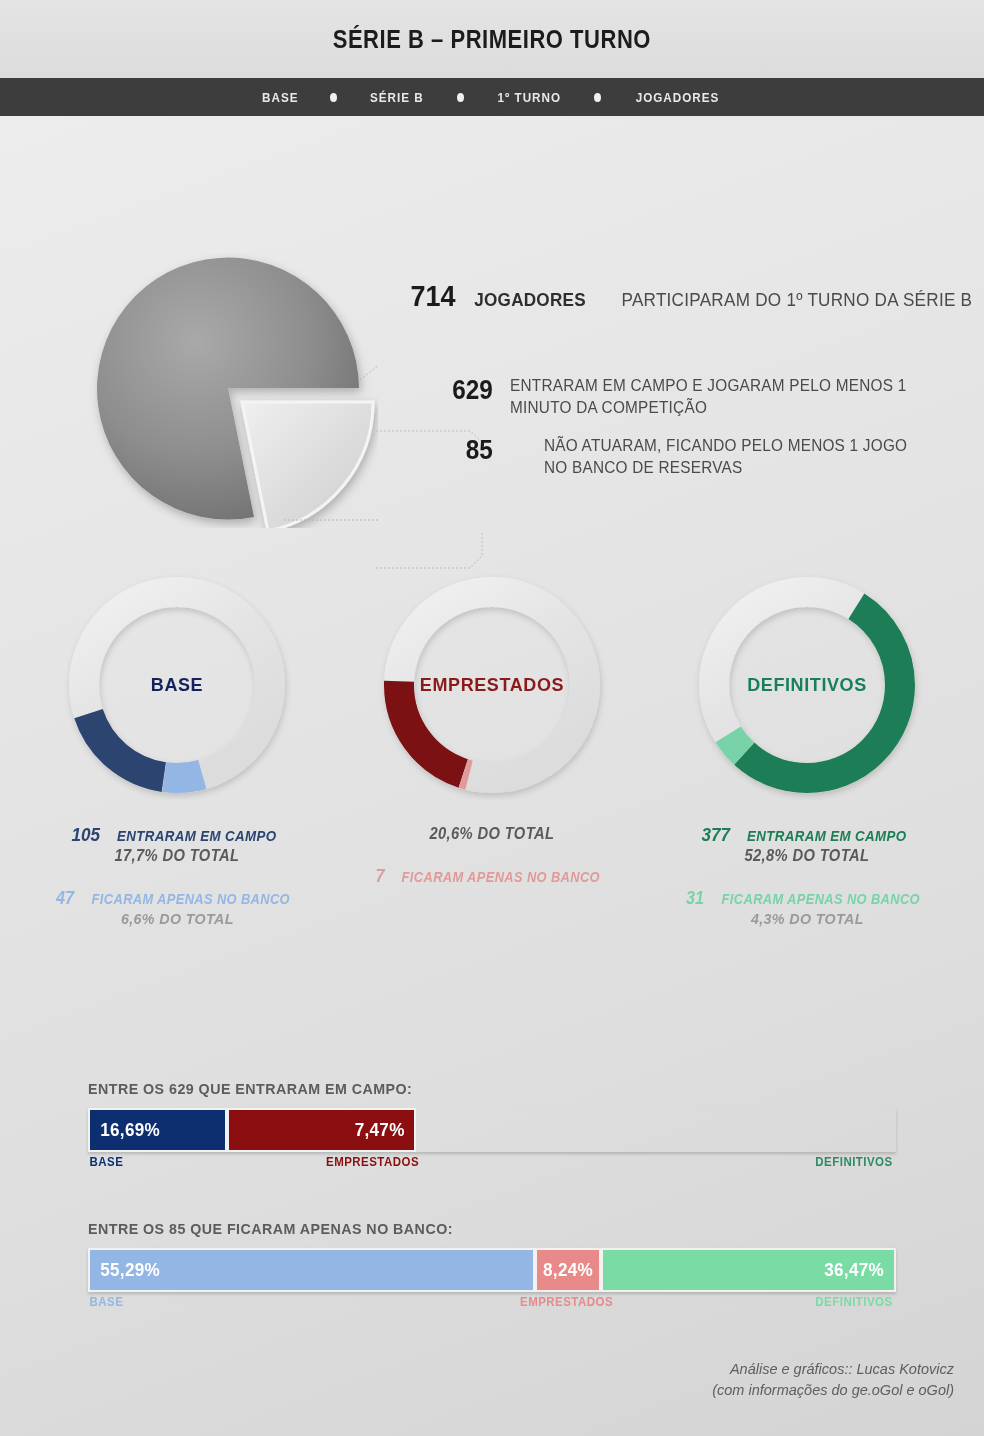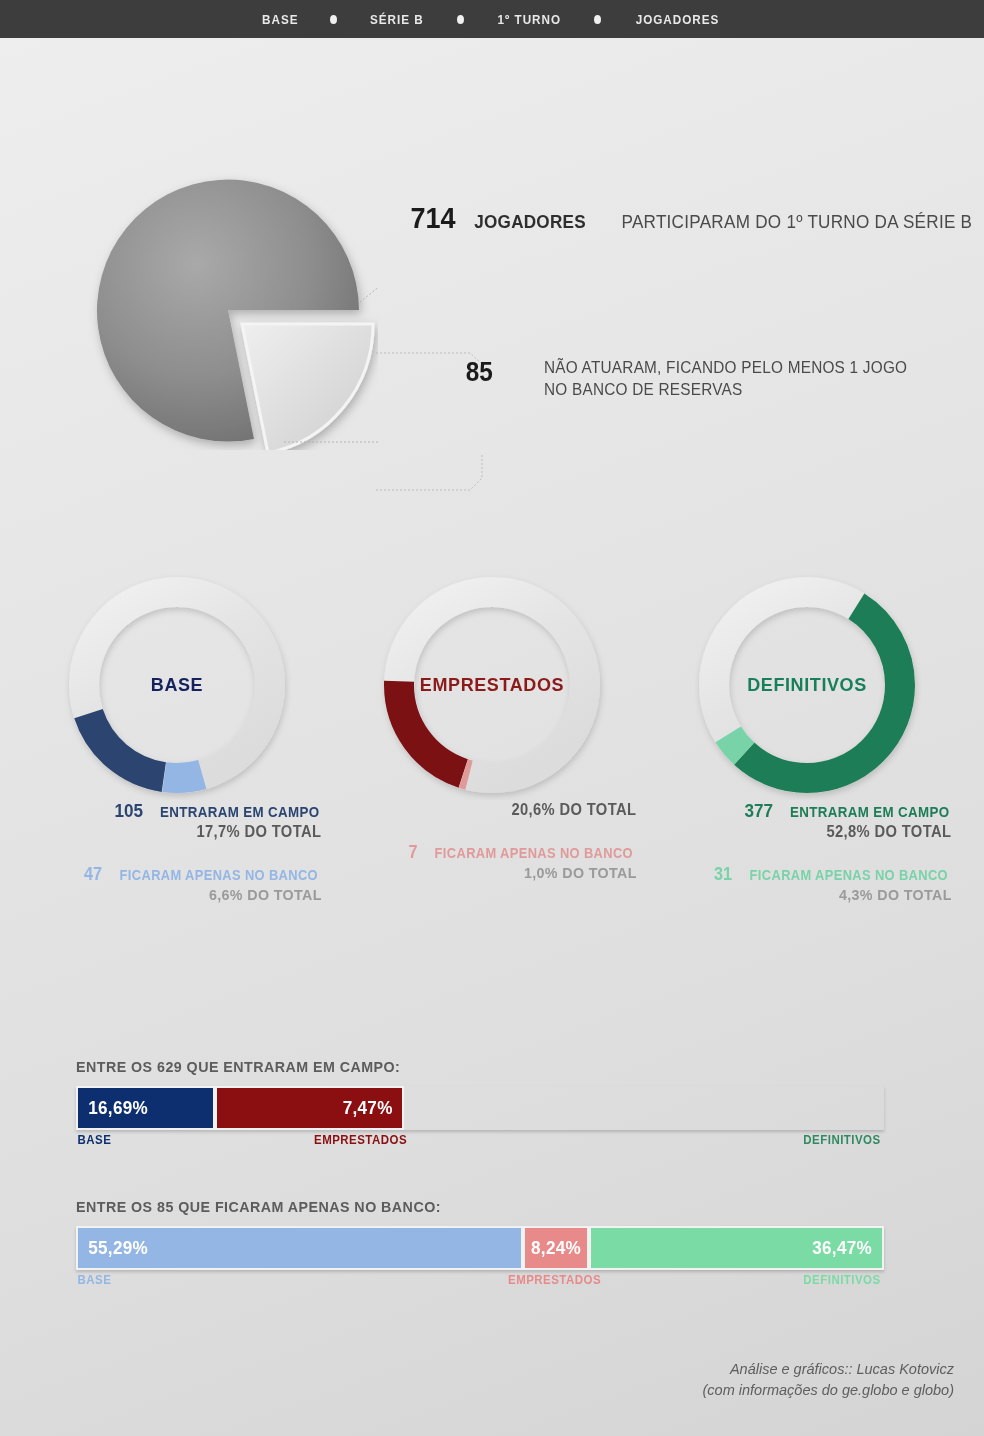--- a/index.html
+++ b/index.html
@@ -140,21 +140,21 @@
   .donut-label {
     position: absolute;
     left: 0; right: 0;
     top: 50%;
     transform: translateY(-50%);
     text-align: center;
     font-size: 18px;
     font-weight: 700;
     letter-spacing: 0.6px;
   }
-  .donut-legend { text-align: right; width: 300px; }
+  .donut-legend { margin-top: 24px; text-align: center; width: 300px; font-style: italic; }
   .lg-row1 { white-space: nowrap; }
   .lg-num {
     font-size: 19px;
     font-weight: 700;
     transform: scaleX(0.9);
     display: inline-block;
   }
   .lg-text {
     font-size: 14.5px;
     font-weight: 700;
@@ -171,21 +171,21 @@
     transform: scaleX(0.92);
     display: inline-block;
     margin-top: 1px;
   }
   .lg-block2 { margin-top: 23px; }
   .lg-num-s { font-size: 18px; font-weight: 700; transform: scaleX(0.9); display: inline-block; }
   .lg-text-s { font-size: 14px; font-weight: 700; letter-spacing: 0.4px; transform: scaleX(0.92); display: inline-block; margin-left: 4px; }
   .lg-pct-s { font-size: 15.5px; font-weight: 700; color: #9a9a9a; letter-spacing: 0.4px; transform: scaleX(0.92); display: inline-block; margin-top: 1px; }
 
   
-  .barblock { position: absolute; left: 76px; width: 808px; }
+  .barblock { position: absolute; left: 88px; width: 808px; margin-top: 22px; }
   #barblock-1 { top: 1058px; }
   #barblock-2 { top: 1198px; }
   .bar-title {
     font-size: 15.5px;
     font-weight: 700;
     color: #5c5c5c;
     letter-spacing: 0.5px;
     transform: scaleX(0.92);
     transform-origin: left center;
     margin-bottom: 10px;
@@ -236,20 +236,23 @@
     color: #5e5e5e;
     font-size: 14.5px;
     line-height: 1.5;
   }
 </style>
 </head>
 <body>
 
 <div class="page">
 
+  <div class="title-bar">
+    <h1>SÉRIE B – PRIMEIRO TURNO</h1>
+  </div>
 
   <div class="navbar">
     <span class="nav-item">BASE</span>
     <span class="nav-dot"></span>
     <span class="nav-item">SÉRIE B</span>
     <span class="nav-dot"></span>
     <span class="nav-item">1º TURNO</span>
     <span class="nav-dot"></span>
     <span class="nav-item">JOGADORES</span>
   </div>
@@ -288,20 +291,27 @@
       <path d="M 6 85 L 100 85 L 112 96 L 112 100" stroke="#bdbdbd" stroke-width="1" stroke-dasharray="2,2" fill="none"></path>
       <path d="M 6 222 L 100 222 L 112 210 L 112 186" stroke="#bdbdbd" stroke-width="1" stroke-dasharray="2,2" fill="none"></path>
     </svg>
 
     <div class="pie-head">
       <span class="big">714</span>
       <span class="bold">JOGADORES</span>
       <span class="norm">PARTICIPARAM DO 1º TURNO DA SÉRIE B</span>
     </div>
 
+    <div class="callout" id="callout-629">
+      <div class="num">629</div>
+      <div class="txt">
+        <div>ENTRARAM EM CAMPO E JOGARAM PELO MENOS 1</div>
+        <div>MINUTO DA COMPETIÇÃO</div>
+      </div>
+    </div>
 
     <div class="callout" id="callout-85">
       <div class="num">85</div>
       <div class="txt">
         <div>NÃO ATUARAM, FICANDO PELO MENOS 1 JOGO</div>
         <div>NO BANCO DE RESERVAS</div>
       </div>
     </div>
   </div>
 
@@ -349,21 +359,20 @@
           <circle cx="115" cy="115" r="93" fill="none" stroke="#e09a9a" stroke-width="30" stroke-dasharray="5.8 578.5" stroke-dashoffset="-315" transform="rotate(-90 115 115)"></circle>
         </svg>
         <div class="donut-label" style="color:#8b1a1a">EMPRESTADOS</div>
       </div>
       <div class="donut-legend">
         <div><span class="lg-pct">20,6% DO TOTAL</span></div>
         <div class="lg-block2">
           <span class="lg-num-s" style="color:#e09a9a">7</span>
           <span class="lg-text-s" style="color:#e09a9a">FICARAM APENAS NO BANCO</span>
         </div>
-        <div><span class="lg-pct-s">1,0% DO TOTAL</span></div>
       </div>
     </div>
 
     <div class="donut-col">
       <div class="donut-holder">
         <svg width="230" height="230" viewBox="0 0 230 230">
           <circle cx="115" cy="115" r="93" fill="none" stroke="url(#ringG)" stroke-width="30" filter="url(#ringSh)"></circle>
           <circle cx="115" cy="115" r="93" fill="none" stroke="#1d7d56" stroke-width="30" stroke-dasharray="308.5 275.8" stroke-dashoffset="-52" transform="rotate(-90 115 115)"></circle>
           <circle cx="115" cy="115" r="93" fill="none" stroke="#78d3a8" stroke-width="30" stroke-dasharray="25.1 559.2" stroke-dashoffset="-360.5" transform="rotate(-90 115 115)"></circle>
         </svg>
@@ -416,16 +425,16 @@
     </div>
     <div class="bar-names">
       <span style="left:0;color:#93b6e4">BASE</span>
       <span style="left:53%;color:#e88a8a">EMPRESTADOS</span>
       <span style="right:0;color:#7adba5">DEFINITIVOS</span>
     </div>
   </div>
 
   <div class="footer">
     <div>Análise e gráficos:: Lucas Kotovicz</div>
-    <div>(com informações do ge.globo e globo)</div>
+    <div>(com informações do ge.oGol e oGol)</div>
   </div>
 
 </div>
 
 </body></html>

